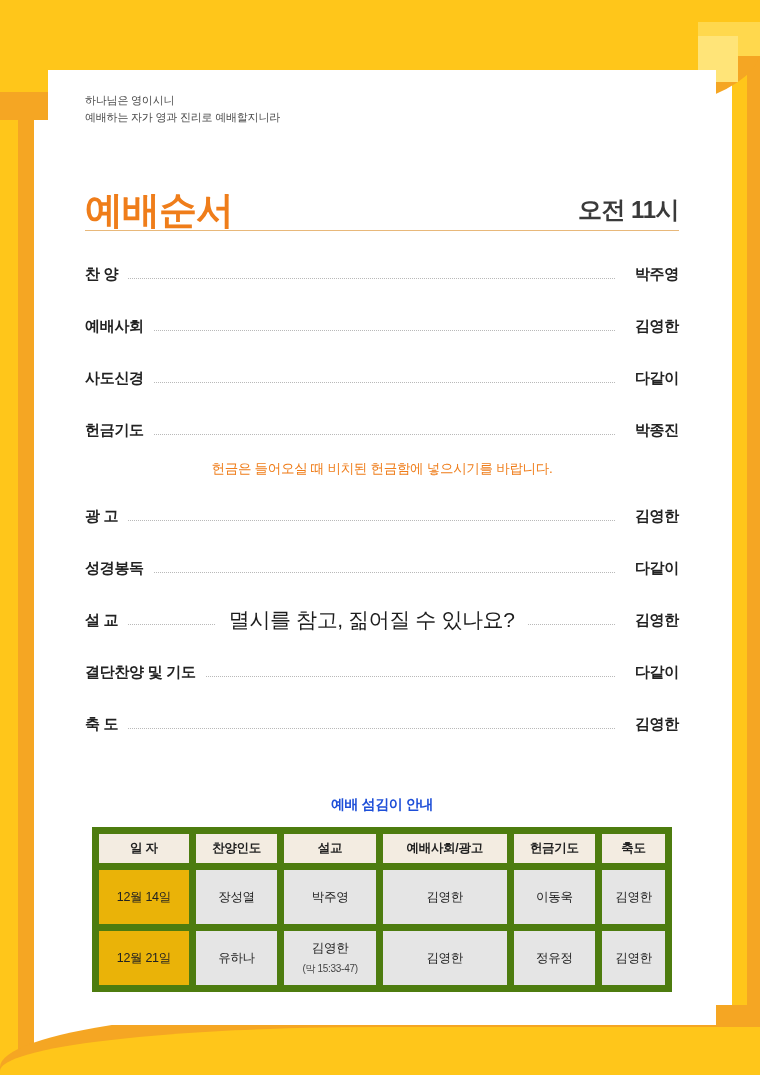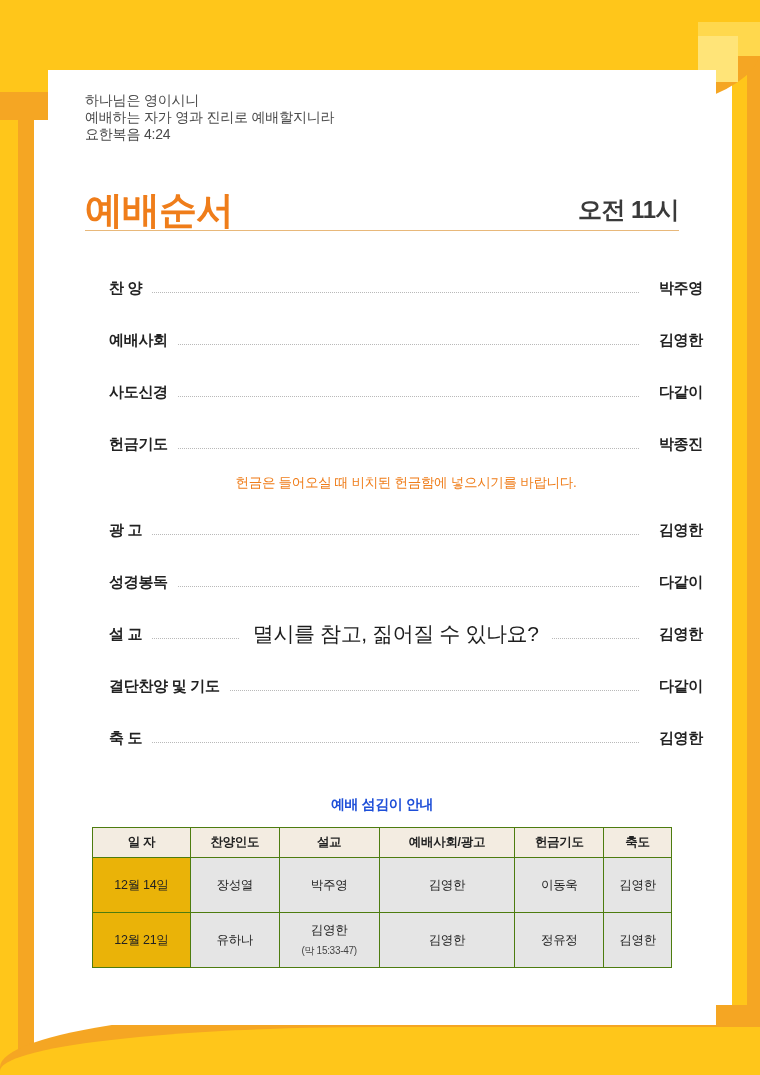--- a/index.html
+++ b/index.html
@@ -113,21 +113,21 @@
     height: 955px;
     background: #ffffff;
     box-sizing: border-box;
   }
 
   
   .verse {
     position: absolute;
     left: 37px;
     top: 22px;
-    font-size: 14px;
+    font-size: 11px;
     line-height: 17px;
     color: #4a4a4a;
     letter-spacing: -0.2px;
   }
 
   
   .title-row {
     position: absolute;
     left: 37px;
     top: 96px;
@@ -157,23 +157,22 @@
     top: 160px;
     width: 594px;
     height: 1px;
     background: #e8b87a;
   }
 
   
   .order {
     position: absolute;
     left: 37px;
-    top: 192px;
+    top: 178px;
     width: 594px;
-    margin-left: 24px;
   }
   .order-row {
     display: flex;
     align-items: center;
     height: 52px;
     font-size: 15px;
     color: #222222;
   }
   .ord-label {
     font-weight: bold;
@@ -232,21 +231,21 @@
   table.serve {
     position: absolute;
     left: 44px;
     top: 757px;
     width: 580px;
     border-collapse: collapse;
     font-size: 12.5px;
     color: #222222;
   }
   table.serve th, table.serve td {
-    border: 1px solid #4d7c0f;
+    border: 7px solid #4d7c0f;
     text-align: center;
     letter-spacing: -0.3px;
   }
   table.serve th {
     background: #f3ece1;
     font-weight: bold;
     height: 27px;
     font-size: 12.5px;
   }
   table.serve td {
@@ -284,21 +283,20 @@
   <div class="deco-top-tab2"></div>
   <div class="deco-bottom">
     <div class="deco-bottom-inner"></div>
   </div>
 
   <div class="sheet">
 
     <div class="verse">
       <div>하나님은 영이시니</div>
       <div>예배하는 자가 영과 진리로 예배할지니라</div>
-      <div>요한복음 4:24</div>
     </div>
 
     <div class="title-row">
       <div class="main-title">예배순서</div>
       <div class="service-time">오전 11시</div>
     </div>
     <div class="title-rule"></div>
 
     <div class="order">
 

